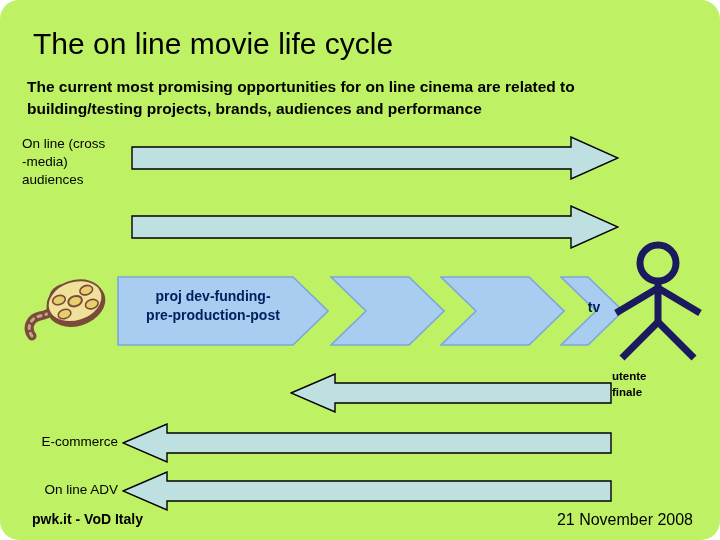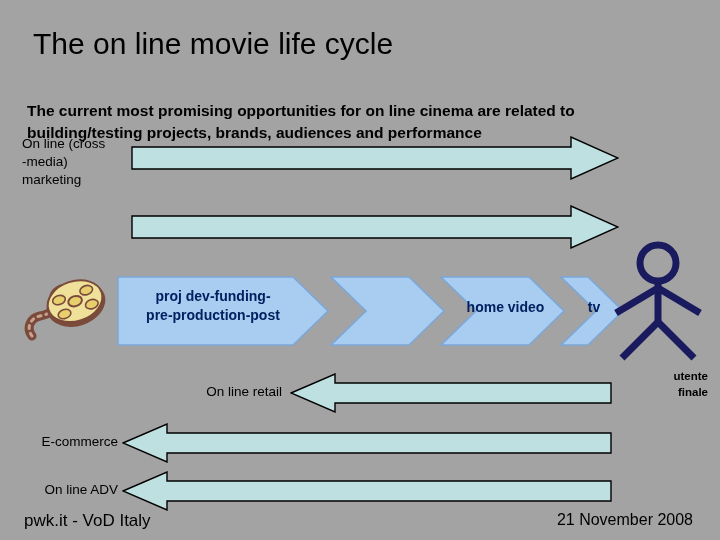--- a/index.html
+++ b/index.html
@@ -9,21 +9,22 @@
   }
   body {
     font-family: "Liberation Sans", sans-serif;
     color: #000000;
   }
   #slide {
     position: relative;
     width: 720px;
     height: 540px;
     overflow: hidden;
-    background: #a3a3a3;
+    background: #bef264;
+    border-radius: 19px;
   }
 
   
   .slide-title {
     position: absolute;
     left: 33px;
     top: 26px;
     font-size: 30px;
     line-height: 36px;
     font-weight: normal;
@@ -34,21 +35,20 @@
   
   .subtitle {
     position: absolute;
     left: 27px;
     top: 76px;
     width: 610px;
     font-size: 15.5px;
     line-height: 22px;
     font-weight: bold;
     color: #000;
-    margin-top: 24px;
   }
 
   
   .side-label {
     position: absolute;
     font-size: 13.5px;
     line-height: 18px;
     color: #000;
     white-space: pre-line;
   }
@@ -94,32 +94,33 @@
   .stickman { position: absolute; left: 608px; top: 240px; }
   .utente-label {
     position: absolute;
     left: 612px;
     top: 368px;
     width: 96px;
     font-size: 11.5px;
     line-height: 16px;
     font-weight: bold;
     color: #000;
-    text-align: right;
+    text-align: left;
     white-space: pre-line;
   }
 
   
   .footer-left {
     position: absolute;
-    left: 24px;
+    left: 32px;
     top: 511px;
-    font-size: 17px;
-    color: #000;
-    white-space: nowrap;
+    font-size: 14px;
+    color: #000;
+    white-space: nowrap;
+    font-weight: bold;
   }
   .footer-right {
     position: absolute;
     right: 27px;
     top: 511px;
     font-size: 16px;
     color: #000;
     white-space: nowrap;
     text-align: left;
   }
@@ -128,21 +129,21 @@
 <body>
 
 <div id="slide">
 
   <div class="slide-title">The on line movie life cycle</div>
 
   <div class="subtitle">The current most promising opportunities for on line cinema are related to building/testing projects, brands, audiences and performance</div>
 
   <div class="side-label label-onlinecross">On line (cross
 -media)
-marketing</div>
+audiences</div>
   <svg class="arrow-svg" style="left:131px; top:136px;" width="488" height="44" viewBox="0 0 488 44">
     <polygon points="1,11 440,11 440,1 487,22 440,43 440,33 1,33" fill="#bfe0e1" stroke="#000000" stroke-width="1.4" stroke-linejoin="miter"></polygon>
   </svg>
 
   <svg class="arrow-svg" style="left:131px; top:205px;" width="488" height="44" viewBox="0 0 488 44">
     <polygon points="1,11 440,11 440,1 487,22 440,43 440,33 1,33" fill="#bfe0e1" stroke="#000000" stroke-width="1.4" stroke-linejoin="miter"></polygon>
   </svg>
 
   <svg class="filmreel" width="86" height="68" viewBox="0 0 86 68">
 
@@ -166,41 +167,39 @@
   <div class="chev-text chev1-text">proj dev-funding-
 pre-production-post</div>
 
   <svg class="chev-svg" style="left:330px; top:276px;" width="115" height="70" viewBox="0 0 115 70">
     <polygon points="1,1 79,1 114,35 79,69 1,69 36,35" fill="#a8cdf0" stroke="#7da7d9" stroke-width="1.6" stroke-linejoin="miter"></polygon>
   </svg>
 
   <svg class="chev-svg" style="left:440px; top:276px;" width="125" height="70" viewBox="0 0 125 70">
     <polygon points="1,1 89,1 124,35 89,69 1,69 36,35" fill="#a8cdf0" stroke="#7da7d9" stroke-width="1.6" stroke-linejoin="miter"></polygon>
   </svg>
-  <div class="chev-text chev3-text">home video</div>
 
   <svg class="chev-svg" style="left:560px; top:276px;" width="64" height="70" viewBox="0 0 64 70">
     <polygon points="1,1 28,1 63,35 28,69 1,69 36,35" fill="#a8cdf0" stroke="#7da7d9" stroke-width="1.6" stroke-linejoin="miter"></polygon>
   </svg>
   <div class="chev-text chev4-text">tv</div>
 
   <svg class="stickman" width="100" height="125" viewBox="0 0 100 125">
     <g stroke="#1a1a5e" stroke-width="7" fill="none" stroke-linecap="butt">
       <circle cx="50" cy="23" r="18" stroke-width="7"></circle>
       <line x1="50" y1="41" x2="50" y2="82"></line>
       <line x1="50" y1="48" x2="8" y2="73"></line>
       <line x1="50" y1="48" x2="92" y2="73"></line>
       <line x1="50" y1="82" x2="14" y2="118"></line>
       <line x1="50" y1="82" x2="86" y2="118"></line>
     </g>
   </svg>
   <div class="utente-label">utente
 finale</div>
 
-  <div class="label-right label-onlineretail">On line retail</div>
   <svg class="arrow-svg" style="left:290px; top:373px;" width="322" height="40" viewBox="0 0 322 40">
     <polygon points="1,20 45,1 45,10 321,10 321,30 45,30 45,39" fill="#bfe0e1" stroke="#000000" stroke-width="1.4" stroke-linejoin="miter"></polygon>
   </svg>
 
   <div class="label-right label-ecommerce">E-commerce</div>
   <svg class="arrow-svg" style="left:122px; top:423px;" width="490" height="40" viewBox="0 0 490 40">
     <polygon points="1,20 45,1 45,10 489,10 489,30 45,30 45,39" fill="#bfe0e1" stroke="#000000" stroke-width="1.4" stroke-linejoin="miter"></polygon>
   </svg>
 
   <div class="label-right label-onlineadv">On line ADV</div>

